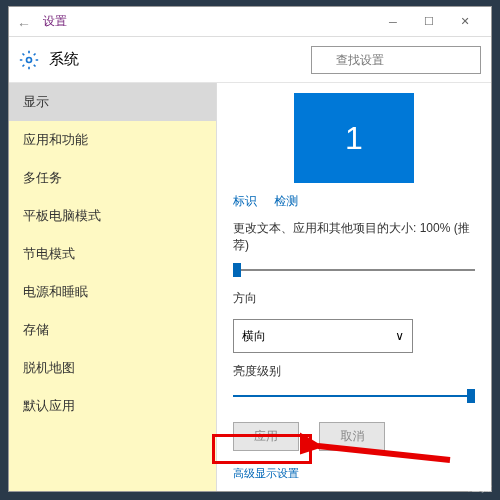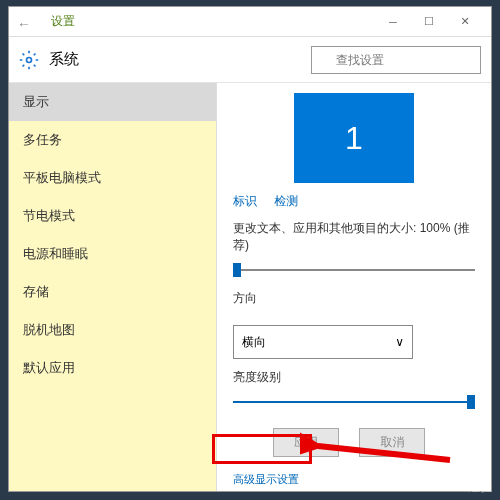--- a/index.html
+++ b/index.html
@@ -1,20 +1,20 @@
 <!DOCTYPE html>
 <html><head>
 <meta charset="utf-8">
 <style>
 * { margin: 0; padding: 0; box-sizing: border-box; font-family: "Microsoft YaHei", "Segoe UI", sans-serif; }
 body { background: #2a3a4a; width: 500px; height: 500px; overflow: hidden; position: relative; }
 .window { position: absolute; left: 8px; top: 6px; right: 8px; bottom: 8px; background: #fff; border: 1px solid #999; display: flex; flex-direction: column; }
 .titlebar { height: 30px; display: flex; align-items: center; padding: 0 8px; border-bottom: 1px solid #ddd; }
 .titlebar .back { width: 22px; font-size: 14px; color: #888; }
-.titlebar .title { font-size: 12px; color: #4d7c0f; flex: 0 0 auto; margin-left: 12px; }
+.titlebar .title { font-size: 12px; color: #701a75; flex: 0 0 auto; margin-left: 4px; }
 .titlebar .spacer { flex: 1; }
 .winbtn { width: 36px; height: 30px; display: flex; align-items: center; justify-content: center; font-size: 11px; color: #666; }
 .headerrow { height: 46px; display: flex; align-items: center; padding: 0 10px; border-bottom: 1px solid #e5e5e5; }
 .gear { margin-right: 10px; color: #1976d2; }
 .gear svg { display: block; }
 .apptitle { font-size: 15px; font-weight: 500; flex: 1; }
 .searchbox { width: 170px; height: 28px; border: 1px solid #999; padding: 0 24px; font-size: 12px; }
 .searchbox::placeholder { color: #777; }
 .content { flex: 1; display: flex; overflow: hidden; }
 .sidebar { width: 208px; border-right: 1px solid #ddd; overflow-y: auto; background: #fef9c3; }
@@ -22,22 +22,22 @@
 .sidebar-item.selected { background: #d9d9d9; }
 .main { flex: 1; padding: 10px 16px 10px 16px; overflow: hidden; position: relative; }
 .monitor { width: 120px; height: 90px; background: #0078d7; color: #fff; display: flex; align-items: center; justify-content: center; font-size: 32px; font-weight: 300; margin: 0 auto 10px; }
 .linkrow { margin: 8px 0 10px; font-size: 12px; }
 .linkrow span { color: #0067b8; margin-right: 14px; }
 .label { font-size: 12px; color: #333; margin-top: 10px; }
 .slider { position: relative; height: 20px; margin: 6px 0 8px; }
 .slider .track { position: absolute; left: 0; right: 0; top: 9px; height: 2px; background: #888; }
 .slider .fill { position: absolute; left: 0; top: 9px; height: 2px; background: #0067b8; }
 .slider .thumb { position: absolute; top: 3px; width: 8px; height: 14px; background: #0067b8; }
-.select { width: 180px; height: 28px; border: 1px solid #888; padding: 16px 8px; font-size: 12px; display: flex; align-items: center; justify-content: space-between; margin-top: 18px; }
-.btnrow { margin-top: 16px; margin-left: 40px; }
+.select { width: 180px; height: 28px; border: 1px solid #888; padding: 16px 8px; font-size: 12px; display: flex; align-items: center; justify-content: space-between; margin-top: 12px; }
+.btnrow { margin-top: 16px; }
 .btn { display: inline-block; border: 1px solid #aaa; background: #e6e6e6; color: #888; font-size: 12px; padding: 5px 20px; margin-right: 16px; }
 .advlink { display: inline-block; margin-top: 15px; color: #0067b8; font-size: 11px; font-family: Liberation Mono, monospace; }
 .annot-box { position: absolute; border: 3px solid #e60000; pointer-events: none; }
 .arrow { position: absolute; pointer-events: none; }
 .watermark { position: absolute; right: 8px; bottom: 4px; color: rgba(255,255,255,0.6); font-size: 12px; pointer-events: none; }
 </style>
 </head>
 <body>
 
 <div class="window">
@@ -59,20 +59,23 @@
       </svg>
     </span>
     <span class="apptitle">系统</span>
     <input class="searchbox" placeholder="查找设置" style="">
   </div>
 
   <div class="content">
     <div class="sidebar">
       <div class="sidebar-item selected">
           <span>显示</span>
+        </div>
+      <div class="sidebar-item">
+          <span>应用和功能</span>
         </div>
       <div class="sidebar-item">
           <span>多任务</span>
         </div>
       <div class="sidebar-item">
           <span>平板电脑模式</span>
         </div>
       <div class="sidebar-item">
           <span>节电模式</span>
         </div>

